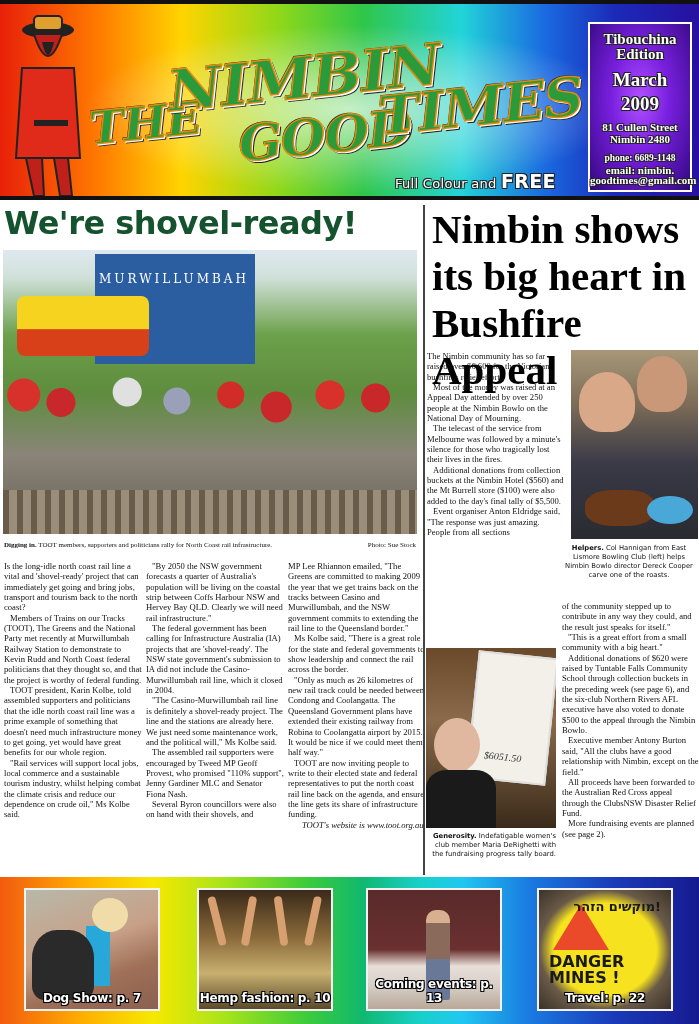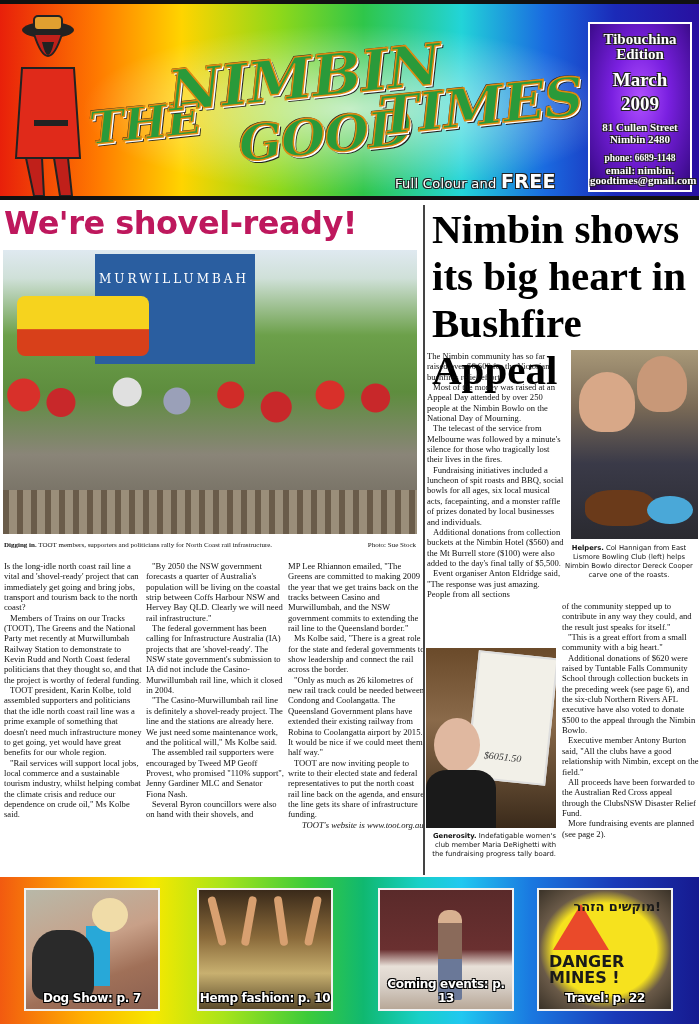--- a/index.html
+++ b/index.html
@@ -55,21 +55,21 @@
   .edition-box .ed-month { font-size: 19px; font-weight: bold; margin-top: 7px; }
   .edition-box .ed-year { font-size: 19px; font-weight: bold; margin-top: 2px; }
   .edition-box .ed-addr { font-size: 11px; font-weight: bold; line-height: 12px; margin-top: 6px; }
   .edition-box .ed-phone { font-size: 9.5px; font-weight: bold; margin-top: 8px; }
   .edition-box .ed-email { font-size: 11px; font-weight: bold; line-height: 10px; margin-top: 2px; }
 
   
   .headline-left {
     position: absolute; left: 4px; top: 203px; width: 415px;
     font-family: "DejaVu Sans", sans-serif; font-weight: bold;
-    font-size: 32px; letter-spacing: -0.5px; line-height: 40px; color: #be185d;
+    font-size: 32px; letter-spacing: -0.5px; line-height: 40px; color: #14532d;
   }
   .col-divider {
     position: absolute; left: 423px; top: 205px; width: 2px; height: 670px; background: #444;
   }
   .headline-right {
     position: absolute; left: 432px; top: 206px; width: 265px;
     font-family: "Liberation Serif", serif; font-size: 41px; line-height: 47px; color: #000;
   }
 
   .photo-main {
@@ -186,21 +186,21 @@
     letter-spacing: -0.3px;
   }
   .promo-dog { left: 24px; background: linear-gradient(160deg, #b8b8a8 0%, #c8a088 45%, #a07058 70%, #8a6050 100%); }
   .promo-dog .dog { position:absolute; left: 6px; top: 40px; width: 62px; height: 70px; background: #2a2a2a; border-radius: 40% 40% 20% 20%; }
   .promo-dog .woman { position:absolute; left: 66px; top: 8px; width: 36px; height: 34px; background: #f0dca8; border-radius: 50%; }
   .promo-dog .dress { position:absolute; left: 60px; top: 36px; width: 24px; height: 60px; background: #28a8d8; }
 
   .promo-hemp { left: 197px; background: linear-gradient(180deg, #3a2a1a 0%, #8a6a3a 40%, #c8b070 70%, #5a4a2a 100%); }
   .promo-hemp .arm { position:absolute; width: 8px; height: 50px; background: #d8a070; border-radius: 4px; top: 6px; }
 
-  .promo-events { left: 378px; background: linear-gradient(180deg, #5a2a2a 0%, #6a3030 50%, #e8e0d8 64%, #d8d0c8 80%, #b8a898 100%); }
+  .promo-events { left: 366px; background: linear-gradient(180deg, #5a2a2a 0%, #6a3030 50%, #e8e0d8 64%, #d8d0c8 80%, #b8a898 100%); }
   .promo-events .person { position:absolute; left: 58px; top: 20px; width: 24px; height: 90px; background: linear-gradient(180deg, #d8b090 0 14%, #8a6a5a 14% 55%, #6a7898 55% 100%); border-radius: 10px 10px 2px 2px; }
 
   .promo-travel { left: 537px; background: radial-gradient(ellipse at 50% 50%, #f6e21e 0%, #f6e21e 55%, #6a5a48 70%, #3a3228 100%); }
   .promo-travel .tri {
     position:absolute; left: 14px; top: 14px; width: 0; height: 0;
     border-left: 28px solid transparent; border-right: 28px solid transparent; border-bottom: 46px solid #ea4a2a;
   }
   .promo-travel .danger {
     position:absolute; left: 10px; top: 64px; font-family: "DejaVu Sans", sans-serif; font-weight: bold;
     font-size: 16px; line-height: 16px; color: #1a1a1a;
@@ -297,21 +297,20 @@
 </div>
 
 <div class="col-divider"></div>
 
 <h1 class="headline-right">Nimbin shows its big heart in Bushfire Appeal</h1>
 
 <div class="body-col-right" style="left:427px;">
   <p class="first">The Nimbin community has so far raised over $6,600 for the Victorian bushfires relief effort.</p>
   <p>Most of the money was raised at an Appeal Day attended by over 250 people at the Nimbin Bowlo on the National Day of Mourning.</p>
   <p>The telecast of the service from Melbourne was followed by a minute's silence for those who tragically lost their lives in the fires.</p>
-  <p>Fundraising initiatives included a luncheon of spit roasts and BBQ, social bowls for all ages, six local musical acts, facepainting, and a monster raffle of prizes donated by local businesses and individuals.</p>
   <p>Additional donations from collection buckets at the Nimbin Hotel ($560) and the Mt Burrell store ($100) were also added to the day's final tally of $5,500.</p>
   <p>Event organiser Anton Eldridge said, "The response was just amazing. People from all sections</p>
 </div>
 
 <div class="photo-helpers">
   <div class="p1"></div>
   <div class="p2"></div>
   <div class="roast"></div>
   <div class="plate"></div>
 </div>

